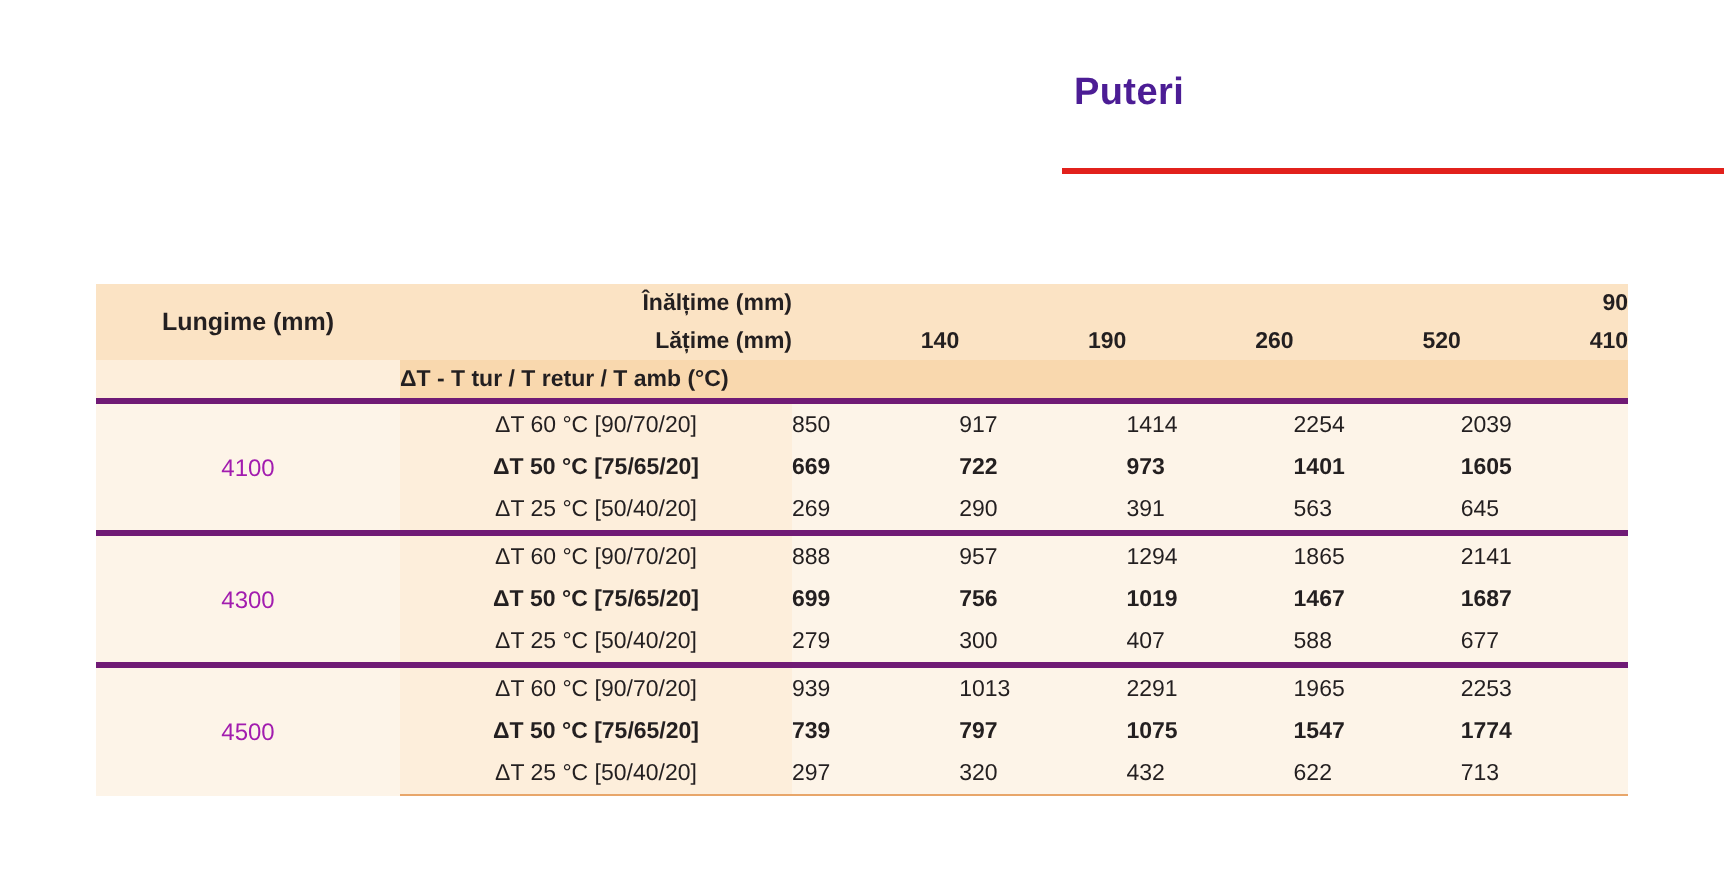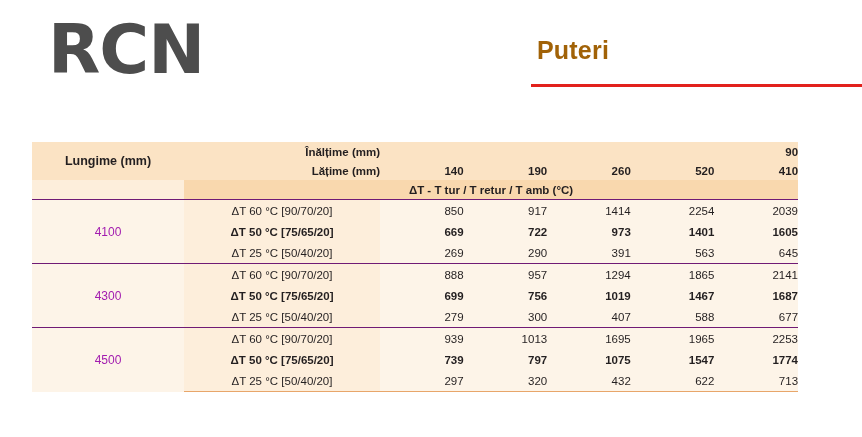--- a/index.html
+++ b/index.html
@@ -31,37 +31,37 @@
     letter-spacing: -1px;
     color: #4d4d4d;
     line-height: 1;
   }
   .section-title {
     position: absolute;
     left: 537px;
     top: 36px;
     font-family: "Liberation Sans", sans-serif;
     font-weight: bold;
-    font-size: 25px;
-    color: #a16207;
+    font-size: 19px;
+    color: #4c1d95;
     letter-spacing: .2px;
   }
   .title-rule {
     position: absolute;
     left: 531px;
     top: 84px;
     width: 331px;
     height: 3px;
     background: #e2211c;
   }
 
   
   .table-wrap {
     position: absolute;
-    left: 32px;
+    left: 48px;
     top: 142px;
     width: 766px;
   }
   table.powers {
     border-collapse: collapse;
     width: 100%;
     font-size: 11.5px;
     table-layout: fixed;
   }
   table.powers td, table.powers th {
@@ -88,21 +88,21 @@
   .hdr-len {
     background: #fbe3c4;
     text-align: center;
     font-weight: bold;
     font-size: 12.5px;
     color: #231f20;
     vertical-align: middle;
   }
   .hdr-dt {
     background: #f9d8ae;
-    text-align: center;
+    text-align: left;
     font-weight: bold;
     font-size: 11.5px;
     height: 19px;
   }
   .hdr-dt-blank {
     background: #fdeedb;
   }
 
   
   .grp-len {
@@ -114,42 +114,41 @@
   }
   .row-label {
     background: #fdeedb;
     text-align: center;
     height: 21px;
     font-size: 11.5px;
     white-space: nowrap;
   }
   .row-val {
     background: #fdf4e8;
-    text-align: right;
+    text-align: left;
     height: 21px;
     font-size: 11.5px;
   }
   tr.bold .row-label,
   tr.bold .row-val {
     font-weight: bold;
   }
 
   
   .line-top td {
-    border-top: 1px solid #701a75;
+    border-top: 3px solid #701a75;
   }
   .line-bottom td {
     border-bottom: 1px solid #e8a66a;
   }
 </style>
 </head>
 <body>
 
 <div class="header">
-  <div class="brand">RCN</div>
   <div class="section-title">Puteri</div>
   <div class="title-rule"></div>
 </div>
 
 <div class="table-wrap">
   <table class="powers">
     <colgroup>
       <col class="col-len">
       <col class="col-label">
       <col class="col-val">
@@ -230,21 +229,21 @@
         <td class="row-val">407</td>
         <td class="row-val">588</td>
         <td class="row-val">677</td>
       </tr>
 
       <tr class="line-top">
         <td class="grp-len" rowspan="3">4500</td>
         <td class="row-label">ΔT 60 °C [90/70/20]</td>
         <td class="row-val">939</td>
         <td class="row-val">1013</td>
-        <td class="row-val">1695</td>
+        <td class="row-val">2291</td>
         <td class="row-val">1965</td>
         <td class="row-val">2253</td>
       </tr>
       <tr class="bold">
         <td class="row-label">ΔT 50 °C [75/65/20]</td>
         <td class="row-val">739</td>
         <td class="row-val">797</td>
         <td class="row-val">1075</td>
         <td class="row-val">1547</td>
         <td class="row-val">1774</td>

